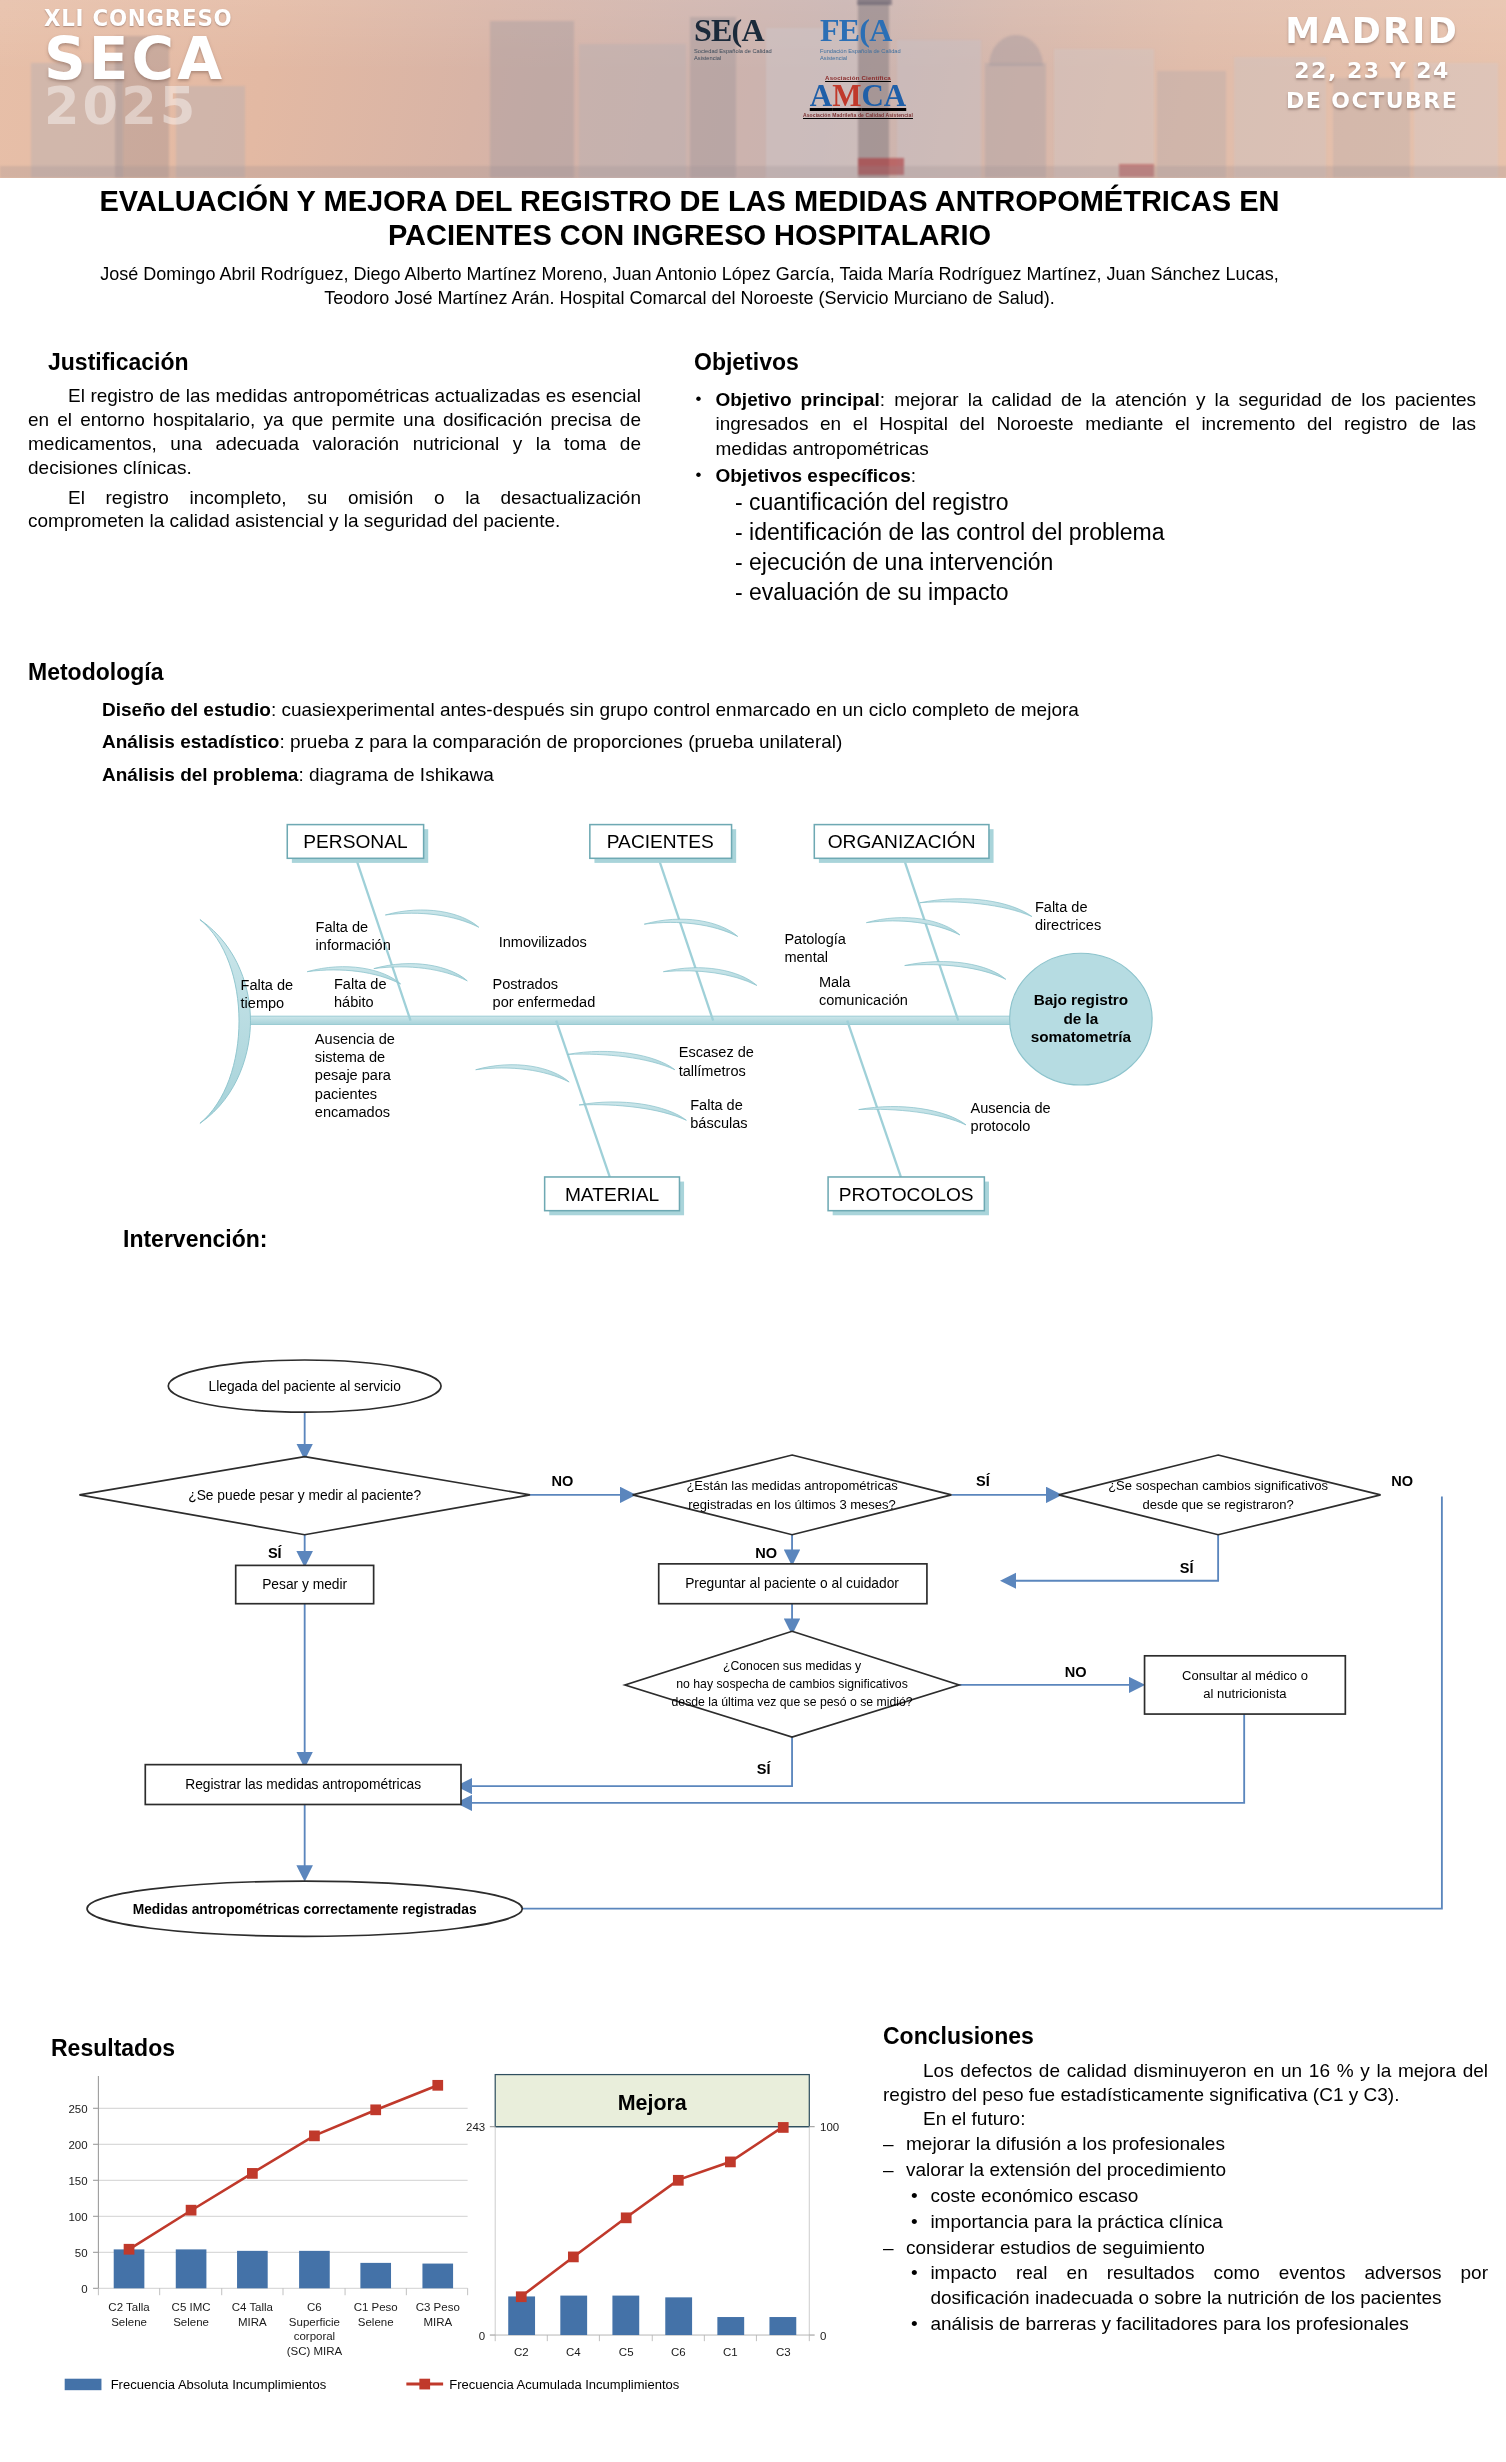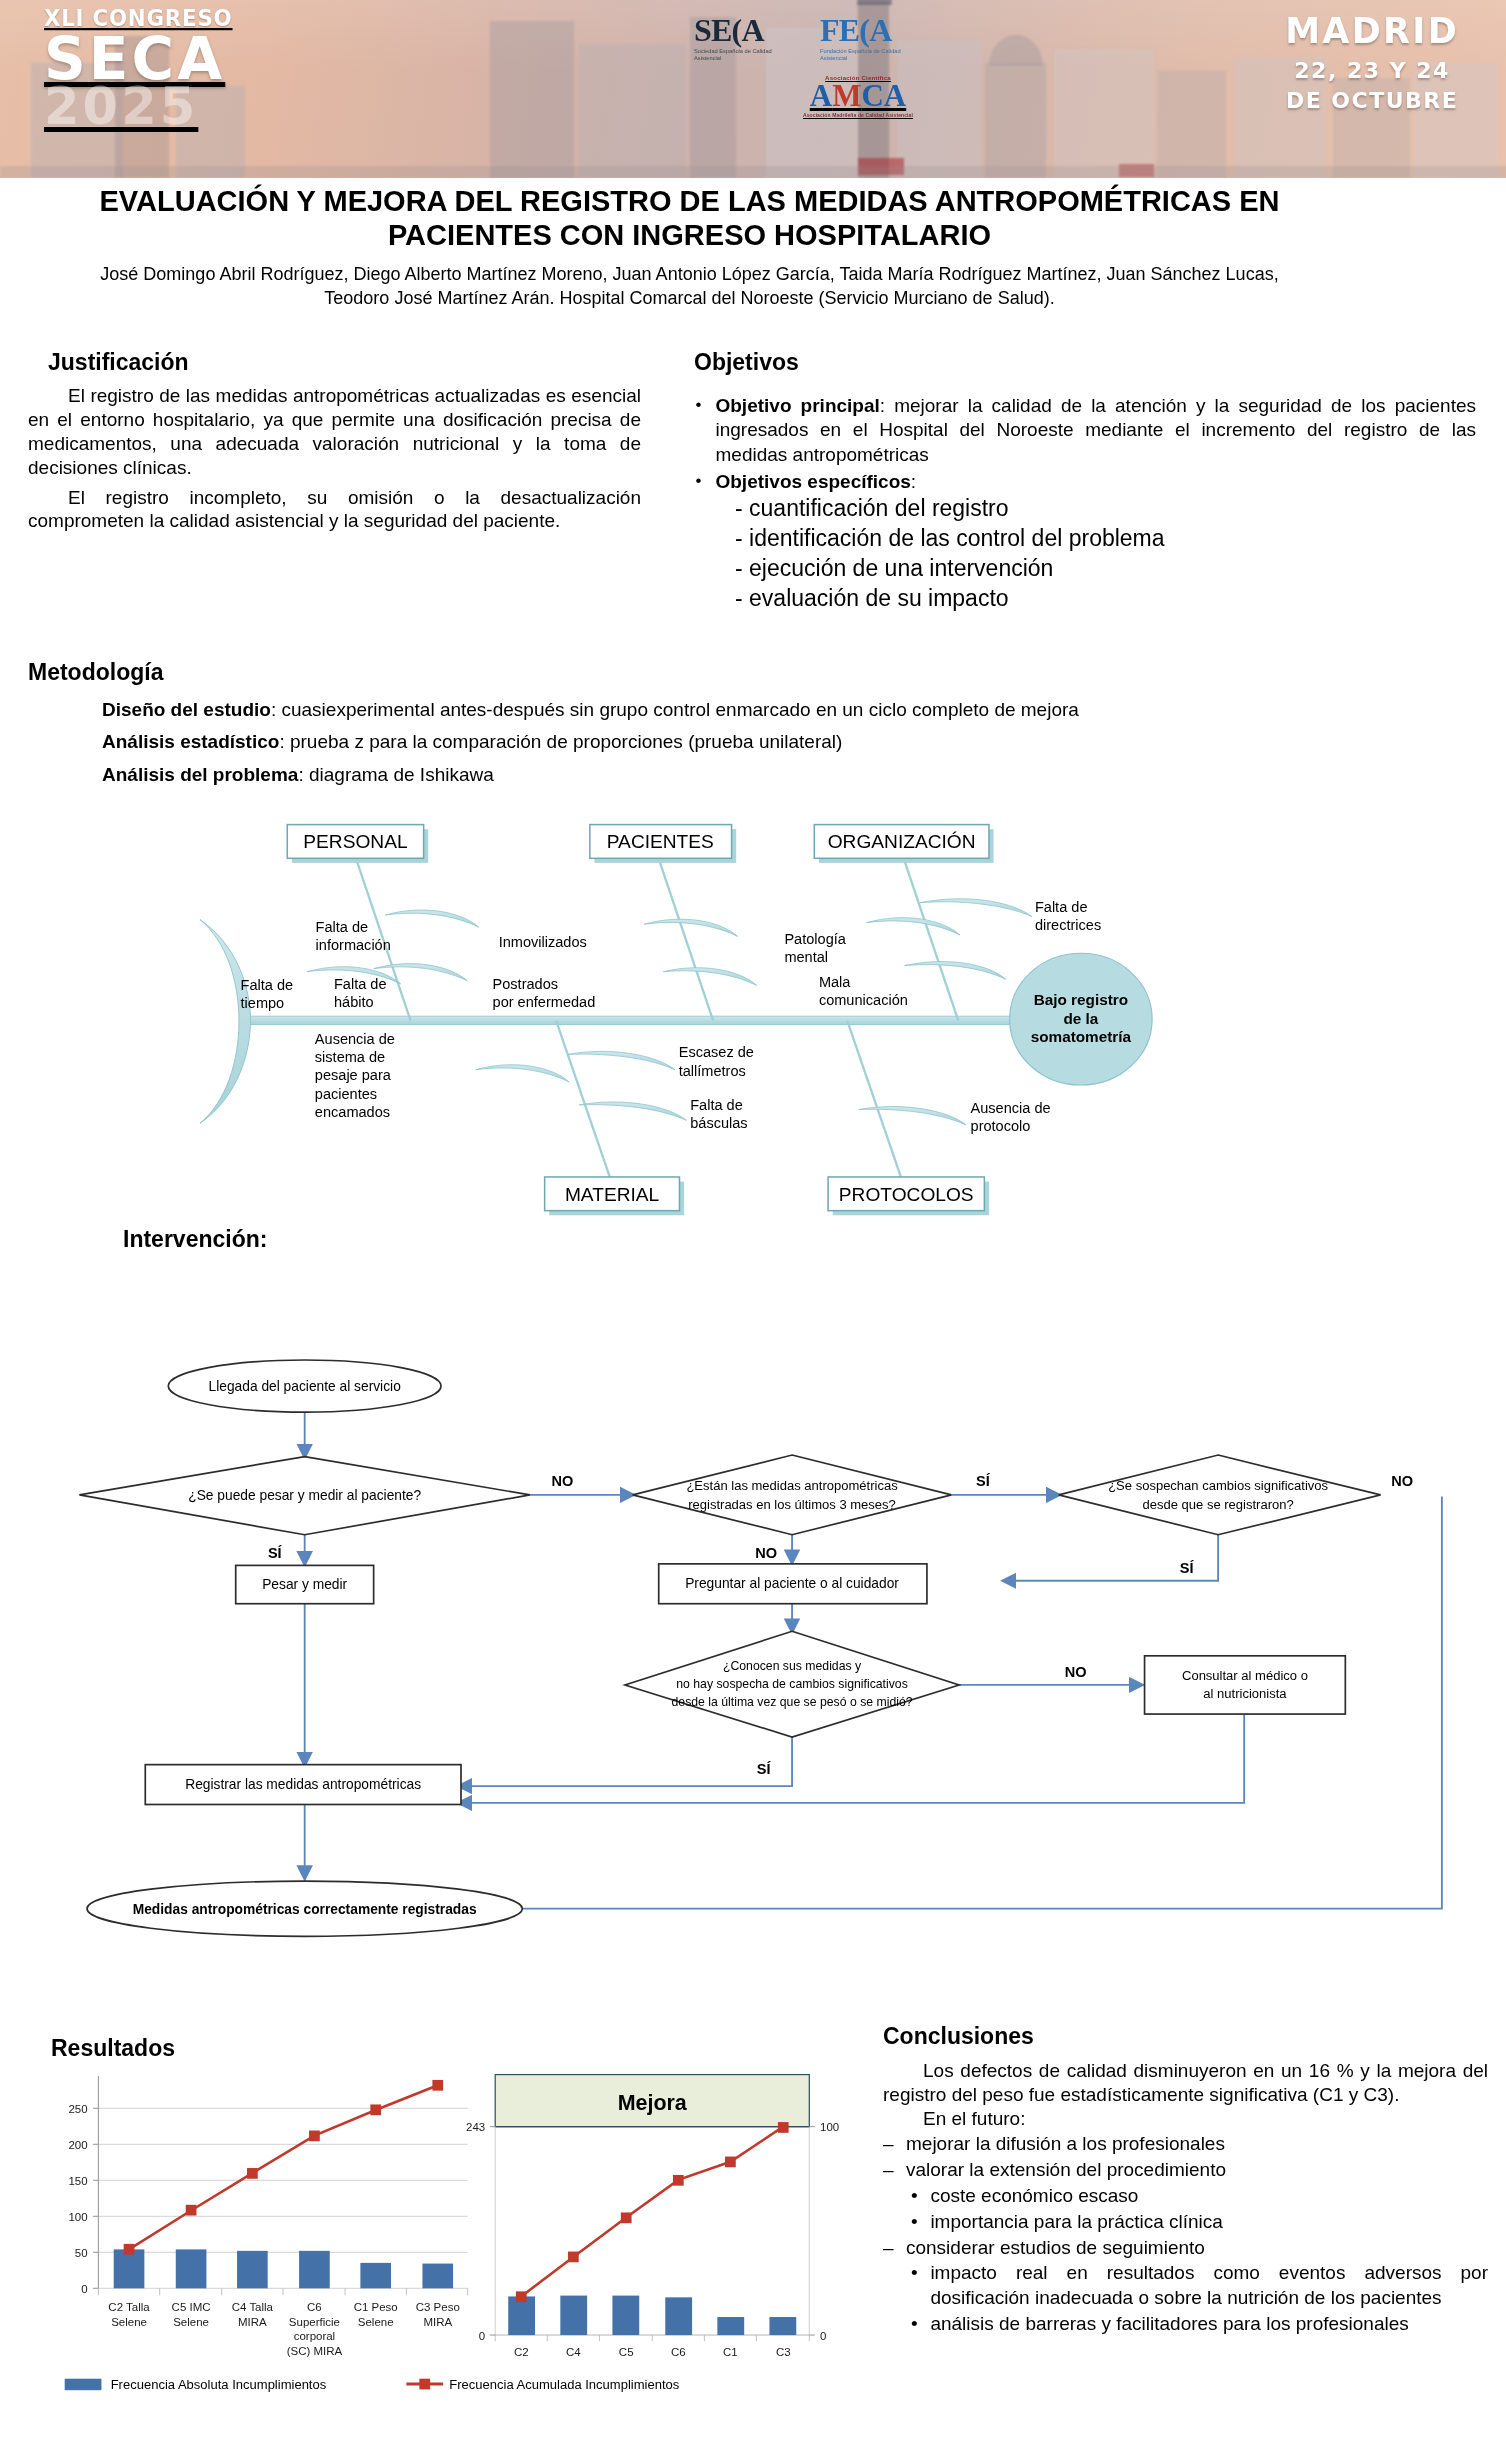--- a/index.html
+++ b/index.html
@@ -18,21 +18,21 @@
     background:
       linear-gradient(to bottom, rgba(255,255,255,0.10), rgba(255,255,255,0.0) 40%),
       linear-gradient(100deg,#e7bfa8 0%, #e3b9a3 18%, #d8b4a6 32%, #cfb3ac 45%,
          #c9b3b0 55%, #d6b7ab 66%, #e0bcaa 78%, #e8c2ac 100%);
   }
   .sk { position:absolute; bottom:0; background:rgba(140,130,135,0.30); }
   .sk2 { position:absolute; bottom:0; background:rgba(185,175,178,0.45); }
   .dome { position:absolute; border-radius:50% 50% 0 0 / 100% 100% 0 0; }
   .banner-blur { position:absolute; inset:0; filter: blur(0.8px); }
 
-  .congress-block { position:absolute; left:44px; top:4.6px; z-index:6; text-align:left;text-decoration:underline; }
+  .congress-block { position:absolute; left:44px; top:4.6px; z-index:6; text-align:left; }
   .congress-xli {
     font-family:"DejaVu Sans", sans-serif; font-weight:bold; font-size:23px;
     letter-spacing:0.8px; color:#ffffff; text-shadow:0 0.8px 1.5px rgba(120,90,80,.55);
     transform: scaleX(0.93);
     transform-origin: left center;
   }
   .congress-seca {
     font-family:"DejaVu Sans", sans-serif; font-weight:bold; font-size:58px;
     line-height:.95; letter-spacing:3.1px; color:#ffffff;
     text-shadow:0 1.5px 3.1px rgba(120,90,80,.5);
@@ -92,21 +92,21 @@
     font-family:"Liberation Sans", sans-serif; font-weight:bold; font-size:23px;
   }
   .body-txt { font-size:19px; line-height:1.26; text-align:justify; }
   .indent { text-indent:40px; }
 
   #justificacion { position:absolute; left:28px; top:349px; width:613px; }
   #justificacion .h-sec { margin-bottom:7.7px;margin-left:20px; }
   #justificacion p { margin-bottom:6.1px; }
 
   #objetivos { position:absolute; left:694px; top:349px; width:782px; }
-  #objetivos .h-sec { margin-bottom:18px; }
+  #objetivos .h-sec { margin-bottom:12px; }
   .obj-li { display:flex; gap:12.3px; font-size:19px; line-height:1.28; margin-top:3.1px; }
   .obj-bullet { flex:0 0 9.2px; text-align:center; font-size:17px; line-height:1.3; }
   .obj-text { flex:1; text-align:justify; }
   .obj-sub { margin-left:41px; font-size:23px; line-height:1.30; }
 
   #metodologia { position:absolute; left:28px; top:659px; width:1456px; }
   #metodologia .h-sec { margin-bottom:12.3px; }
   .meth-line { font-size:19px; line-height:1.25; margin-left:74px; margin-bottom:8.4px; }
   .meth-line b { font-weight:bold; }
 

